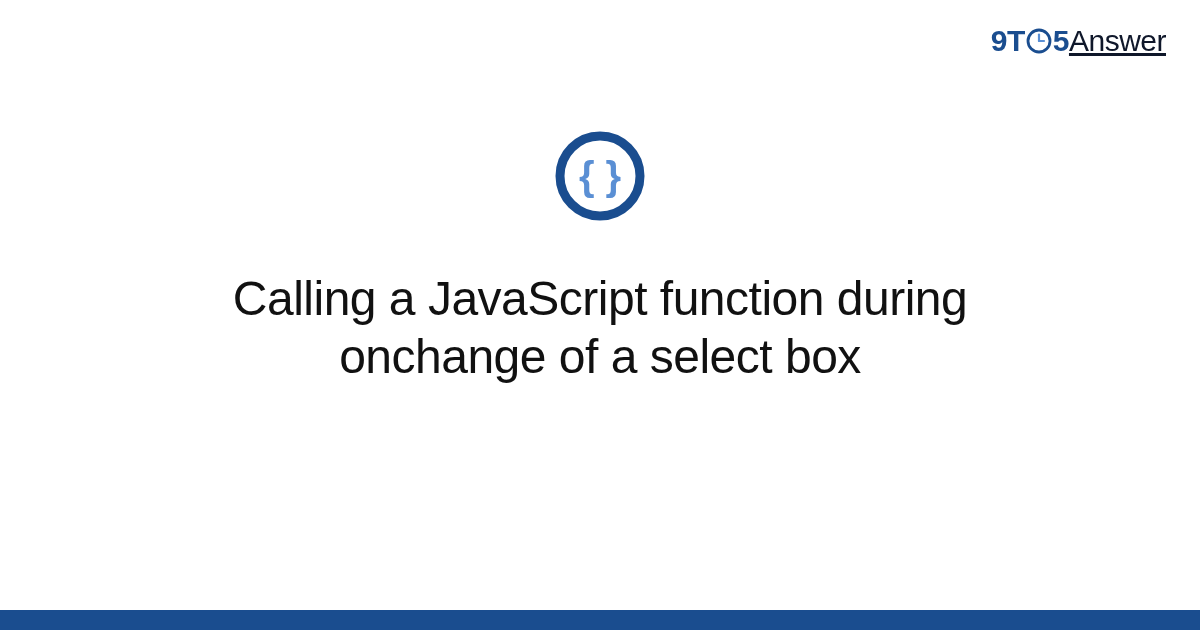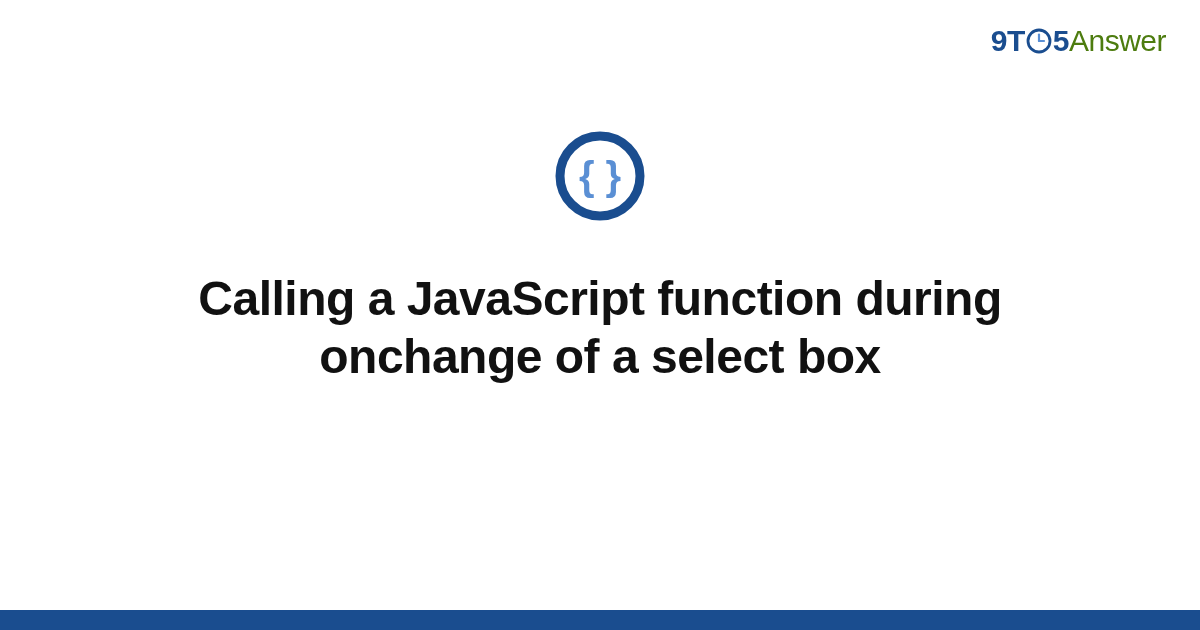--- a/index.html
+++ b/index.html
@@ -34,22 +34,23 @@
       margin: 0 1px;
     }
     .logo-clock svg {
       width: 26px;
       height: 26px;
     }
     .logo-5 {
       color: #1a4d8f;
     }
     .logo-answer {
-      color: #4d7c0f;
+      color: #0f172a;
       font-weight: 500;
+      text-decoration: underline;
     }
     .center-content {
       position: absolute;
       top: 130px;
       left: 0;
       right: 0;
       display: flex;
       flex-direction: column;
       align-items: center;
     }
@@ -60,21 +61,21 @@
       align-items: center;
       justify-content: center;
       margin-bottom: 48px;
     }
     .topic-icon svg {
       width: 92px;
       height: 92px;
     }
     .title {
       font-size: 48px;
-      font-weight: 700;
+      font-weight: 400;
       color: #111111;
       text-align: center;
       line-height: 1.2;
       max-width: 900px;
       letter-spacing: -0.5px;
     }
     .bottom-bar {
       position: absolute;
       bottom: 0;
       left: 0;

